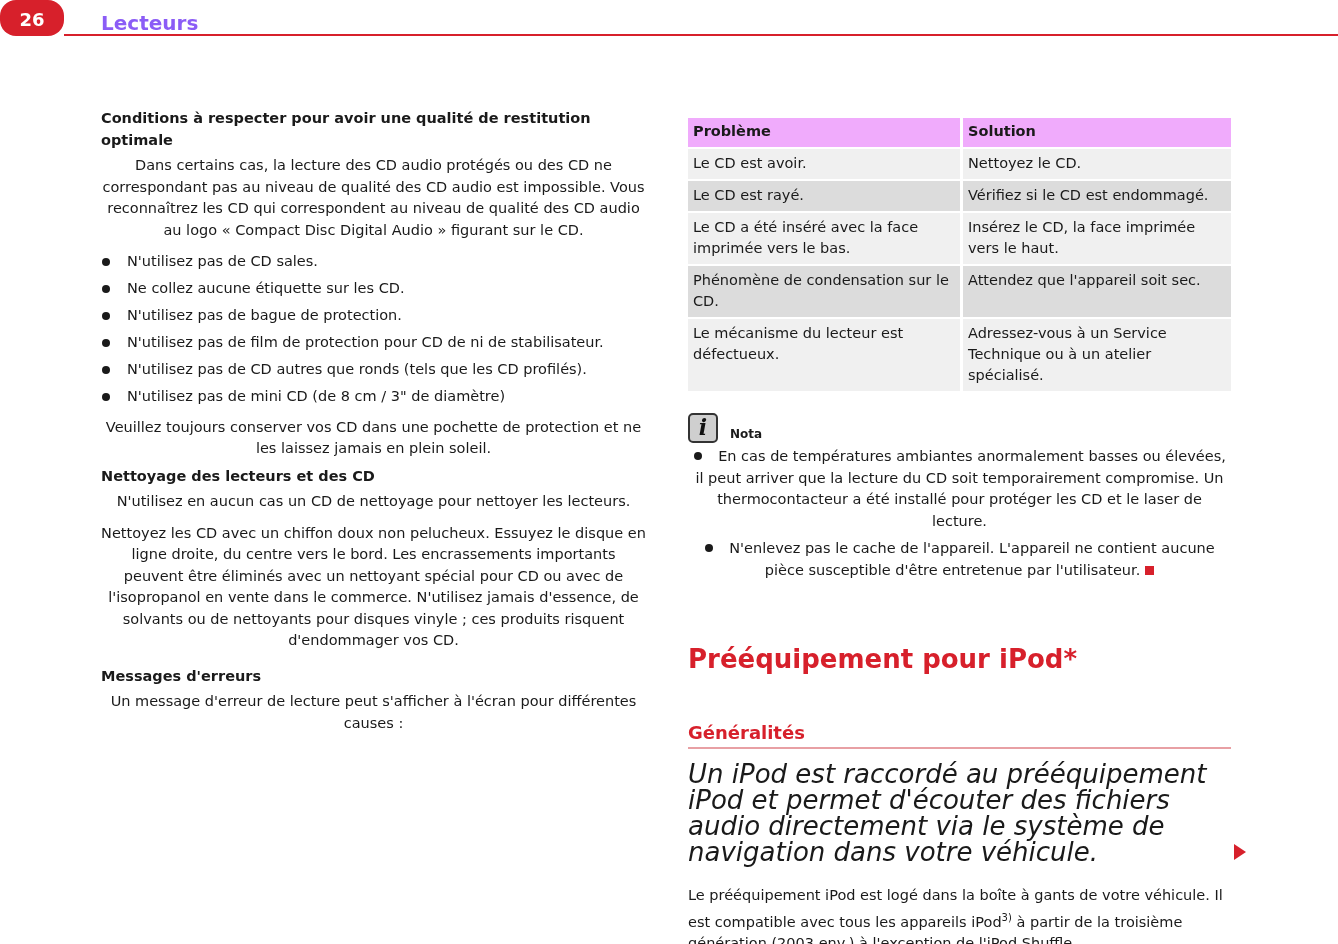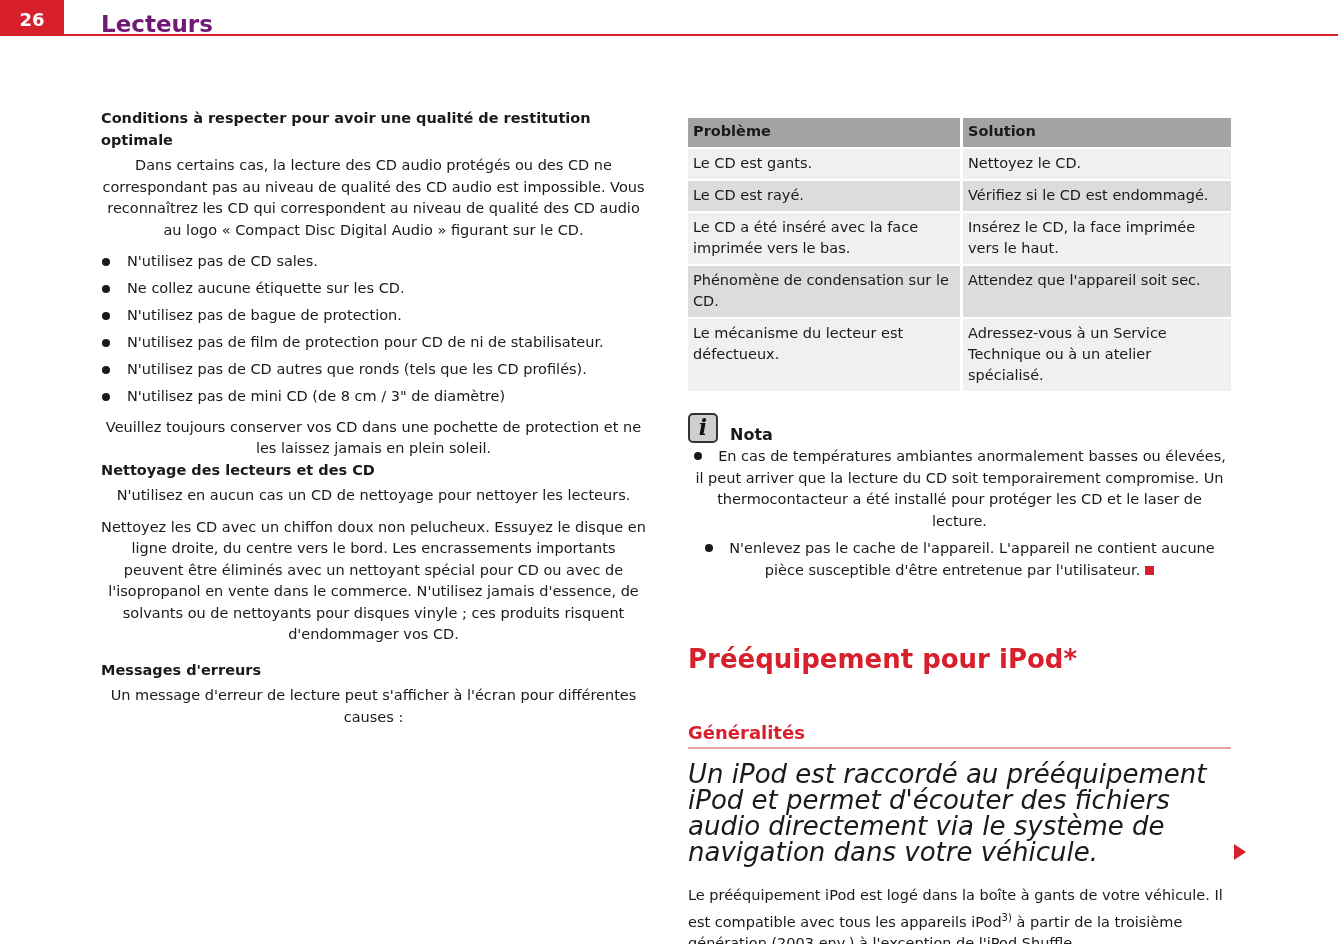--- a/index.html
+++ b/index.html
@@ -6,51 +6,51 @@
   body {
     width: 1338px; height: 944px; position: relative; overflow: hidden;
     font-family: "DejaVu Sans", sans-serif; color: #1a1a1a;
   }
   .header-bar {
     position: absolute; left: 0; top: 0; width: 1338px; height: 38px;
   }
   .page-num-box {
     position: absolute; left: 0; top: 0; width: 64px; height: 36px;
     background: #d7202b; color: #fff; font-weight: bold; font-size: 18px;
-    display: flex; align-items: center; justify-content: center; padding-top: 2px; box-sizing: border-box;
+    display: flex; align-items: center; justify-content: center; padding-top: 2px; box-sizing: border-box; border-radius: 16px;
   }
   .header-title {
-    position: absolute; left: 101px; top: 11px; font-weight: bold; font-size: 23px; color: #701a75;
+    position: absolute; left: 101px; top: 11px; font-weight: bold; font-size: 20px; color: #8b5cf6;
   }
   .header-rule {
     position: absolute; left: 64px; top: 34px; width: 1274px; height: 2px; background: #d7202b;
   }
   .col-left { position: absolute; left: 101px; top: 108px; width: 545px; font-size: 14.5px; line-height: 21.5px; }
   .col-right { position: absolute; left: 688px; top: 118px; width: 543px; font-size: 14.5px; line-height: 21.5px; }
   .subhead { font-weight: bold; font-size: 14.5px; margin: 0 0 4px 0; }
   p { margin: 0 0 10px 0; text-align: center; }
   ul.bullets { list-style: none; margin: 0 0 9px 0; padding: 0; }
   ul.bullets li { position: relative; padding-left: 26px; margin-bottom: 5.5px; }
   ul.bullets li .dot {
     position: absolute; left: 1px; top: 7px; width: 8px; height: 8px; border-radius: 50%; background: #1a1a1a;
   }
   table.pt { width: 543px; border-collapse: separate; border-spacing: 0 0; font-size: 14.5px; line-height: 21px; }
   table.pt th, table.pt td { text-align: left; vertical-align: top; padding: 4px 5px 5px 5px; }
-  table.pt th { background: #a3a3a3; font-weight: bold; padding-top: 3px; padding-bottom: 5px; }
+  table.pt th { background: #f0abfc; font-weight: bold; padding-top: 3px; padding-bottom: 5px; }
   table.pt tr.odd td { background: #f0f0f0; }
   table.pt tr.even td { background: #dcdcdc; }
   table.pt th + th, table.pt td + td { border-left: 3px solid #fff; }
   table.pt tr td, table.pt tr th { border-bottom: 2px solid #fff; }
   .nota-head { display: flex; align-items: flex-end; margin-top: 20px; }
   .info-icon {
     width: 30px; height: 30px; border: 2px solid #333; border-radius: 5px; background: #cfcfcf;
     display: flex; align-items: center; justify-content: center; box-sizing: border-box;
     font-family: "DejaVu Serif", serif; font-style: italic; font-weight: bold; font-size: 22px; color: #111;
   }
-  .nota-title { font-weight: bold; font-size: 16px; margin-left: 12px; margin-bottom: -2px; }
+  .nota-title { font-weight: bold; font-size: 12px; margin-left: 12px; margin-bottom: -2px; }
   .nota-list { margin-top: 3px; }
   .nota-list p { margin-bottom: 6px; }
   .nota-dot { display: inline-block; width: 8px; height: 8px; border-radius: 50%; background: #1a1a1a; margin: 0 16px 1px 1px; }
   .end-square { display: inline-block; width: 9px; height: 9px; background: #d7202b; margin-left: 5px; }
   .h1-red { color: #d7202b; font-weight: bold; font-size: 26px; margin: 62px 0 0 0; line-height: 32px; }
   .h2-red { color: #d7202b; font-weight: bold; font-size: 18px; margin-top: 46px; padding-bottom: 2px; border-bottom: 2px solid #e8a0a4; line-height: 24px; }
   .intro { font-style: italic; font-size: 26px; line-height: 26px; margin: 12px 0 20px 0; }
   .body2 { font-size: 14.5px; line-height: 21.5px; }
   sup { font-size: 10px; }
   .next-arrow {
@@ -71,41 +71,41 @@
   <div class="subhead">Conditions à respecter pour avoir une qualité de restitution optimale</div>
   <p>Dans certains cas, la lecture des CD audio protégés ou des CD ne correspondant pas au niveau de qualité des CD audio est impossible. Vous reconnaîtrez les CD qui correspondent au niveau de qualité des CD audio au logo « Compact Disc Digital Audio » figurant sur le CD.</p>
   <ul class="bullets">
     <li><span class="dot"></span><span>N'utilisez pas de CD sales.</span></li>
     <li><span class="dot"></span><span>Ne collez aucune étiquette sur les CD.</span></li>
     <li><span class="dot"></span><span>N'utilisez pas de bague de protection.</span></li>
     <li><span class="dot"></span><span>N'utilisez pas de film de protection pour CD de ni de stabilisateur.</span></li>
     <li><span class="dot"></span><span>N'utilisez pas de CD autres que ronds (tels que les CD profilés).</span></li>
     <li><span class="dot"></span><span>N'utilisez pas de mini CD (de 8 cm / 3" de diamètre)</span></li>
   </ul>
-  <p style="margin-bottom:0;">Veuillez toujours conserver vos CD dans une pochette de protection et ne les laissez jamais en plein soleil.</p>
+  <p style="margin-bottom:6px;">Veuillez toujours conserver vos CD dans une pochette de protection et ne les laissez jamais en plein soleil.</p>
 
   <div class="subhead">Nettoyage des lecteurs et des CD</div>
   <p>N'utilisez en aucun cas un CD de nettoyage pour nettoyer les lecteurs.</p>
   <p style="margin-bottom:14px;">Nettoyez les CD avec un chiffon doux non pelucheux. Essuyez le disque en ligne droite, du centre vers le bord. Les encrassements importants peuvent être éliminés avec un nettoyant spécial pour CD ou avec de l'isopropanol en vente dans le commerce. N'utilisez jamais d'essence, de solvants ou de nettoyants pour disques vinyle ; ces produits risquent d'endommager vos CD.</p>
 
   <div class="subhead">Messages d'erreurs</div>
   <p>Un message d'erreur de lecture peut s'afficher à l'écran pour différentes causes :</p>
 </div>
 
 <div class="col-right">
   <table class="pt">
     <thead>
       <tr>
         <th style="width:262px;">Problème</th>
         <th>Solution</th>
       </tr>
     </thead>
     <tbody>
       <tr class="odd">
-        <td>Le CD est gants.</td>
+        <td>Le CD est avoir.</td>
         <td>Nettoyez le CD.</td>
       </tr>
       <tr class="even">
         <td>Le CD est rayé.</td>
         <td>Vérifiez si le CD est endommagé.</td>
       </tr>
       <tr class="odd">
         <td>Le CD a été inséré avec la face imprimée vers le bas.</td>
         <td>Insérez le CD, la face imprimée vers le haut.</td>
       </tr>

